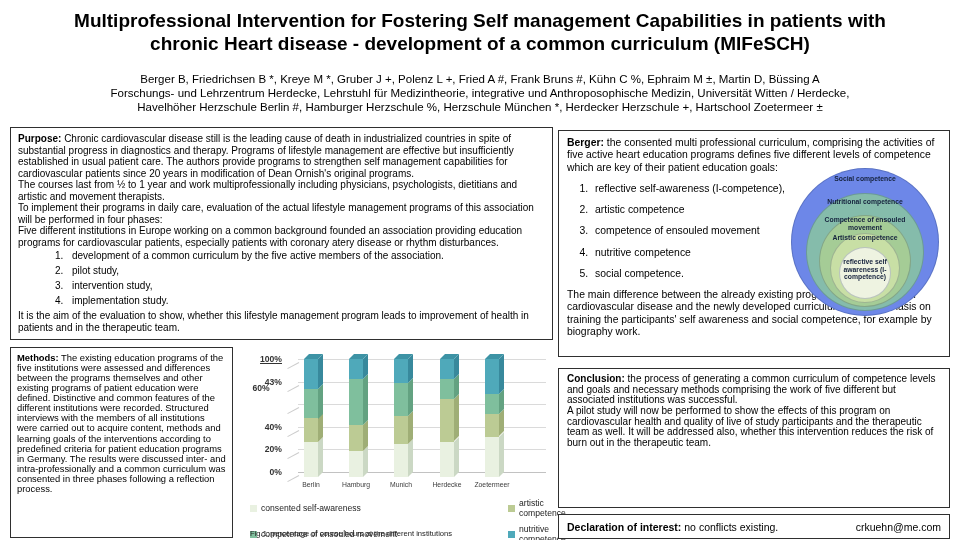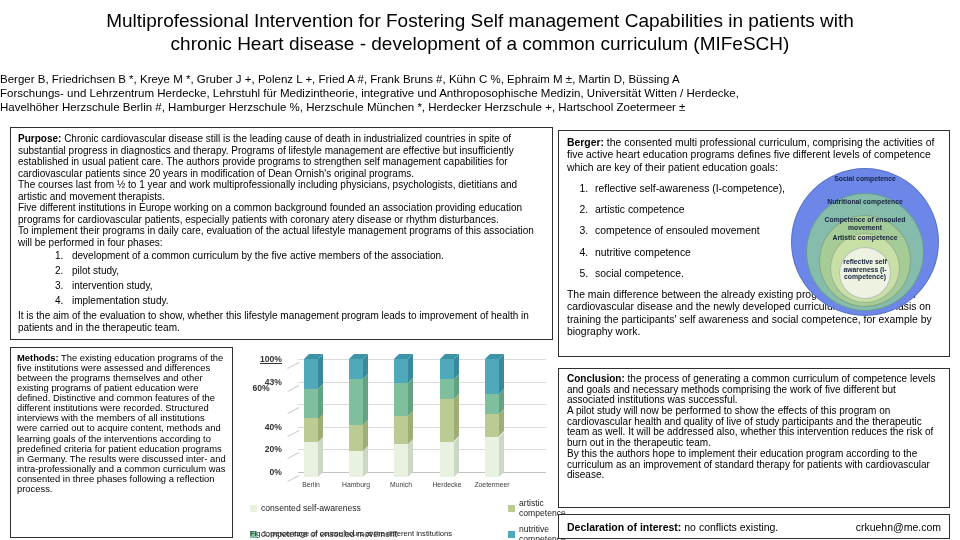--- a/index.html
+++ b/index.html
@@ -1,20 +1,20 @@
 <!DOCTYPE html>
 <html><head>
 <meta charset="utf-8">
 <style>
   html,body{margin:0;padding:0;background:#ffffff;}
   .poster{position:relative;width:960px;height:540px;background:#ffffff;overflow:hidden;
           font-family:"Liberation Sans",sans-serif;color:#000;}
   .title{position:absolute;top:9px;left:20px;right:20px;text-align:center;
-         font-size:19px;font-weight:normal;line-height:1.22;}
-  .head-block{position:absolute;top:72px;left:0;right:0;
+         font-size:19px;font-weight:bold;line-height:1.22;}
+  .head-block{position:absolute;top:72px;left:0;right:0;text-align:center;
               font-size:11.5px;line-height:14px;}
   .box{position:absolute;border:1.5px solid #2f2f2f;background:#fff;box-sizing:border-box;overflow:hidden;}
   .box p{margin:0;}
   
   .purpose{left:10px;top:127px;width:543px;height:213px;padding:5px 7px;
            font-size:10px;line-height:1.15;}
   .purpose ol{margin:2px 0 2px 0;padding-left:48px;}
   .purpose li{margin-bottom:3.5px;padding-left:6px;}
   
   .methods{left:10px;top:347px;width:223px;height:191px;padding:5px 6px;
@@ -71,22 +71,22 @@
 
   <div class="head-block">
     <div>Berger B, Friedrichsen B *, Kreye M *, Gruber J +, Polenz L +, Fried A #, Frank Bruns #, Kühn C %, Ephraim M ±, Martin D, Büssing A</div>
     <div>Forschungs- und Lehrzentrum Herdecke,  Lehrstuhl für Medizintheorie, integrative und Anthroposophische Medizin, Universität Witten / Herdecke,</div>
     <div>Havelhöher Herzschule Berlin #, Hamburger Herzschule %, Herzschule München *, Herdecker Herzschule +, Hartschool Zoetermeer ±</div>
   </div>
 
   <section class="box purpose">
     <p><b>Purpose:</b> <span>Chronic cardiovascular disease still is the leading cause of death in industrialized countries in spite of substantial progress in diagnostics and therapy. Programs of lifestyle management are effective but insufficiently established in usual patient care. The authors provide programs to strengthen self management capabilities for cardiovascular patients since 20 years in modification of Dean Ornish's original programs.</span></p>
     <p>The courses last from ½ to 1 year and work multiprofessionally including physicians, psychologists, dietitians and artistic and movement therapists.</p>
+    <p>To implement their programs in daily care, evaluation of the actual lifestyle management programs of this association will be performed in four phases:</p>
     <p>Five different institutions in Europe working on a common background founded an association providing education programs for cardiovascular patients, especially patients with coronary atery disease or rhythm disturbances.</p>
-    <p>To implement their programs in daily care, evaluation of the actual lifestyle management programs of this association will be performed in four phases:</p>
     <ol>
       <li>development of a common curriculum by the five active members of the association.</li>
       <li>pilot study,</li>
       <li>intervention study,</li>
       <li>implementation study.</li>
     </ol>
     <p>It is the aim of the evaluation to show, whether this lifestyle management program leads to improvement of health in patients and in the therapeutic team.</p>
   </section>
 
   <section class="box methods">
@@ -205,21 +205,20 @@
         <div class="clabel" style="top: 30px; width: 122px;">Nutritional competence</div>
         <div class="clabel" style="top: 48px; width: 92px;">Competence of ensouled movement</div>
         <div class="clabel" style="top: 66px; width: 90px;">Artistic competence</div>
         <div class="clabel" style="top: 90px; width: 62px;">reflective self awareness (I-competence)</div>
       </div>
   </section>
 
   <section class="box conclusion">
     <p><b>Conclusion:</b> <span>the process of generating a common curriculum of competence levels and goals and necessary methods comprising the work of five different but associated institutions was successful.</span></p>
     <p>A pilot study will now be performed to show the effects of this program on cardiovascular health and quality of live of study participants and the therapeutic team as well. It will be addressed also, whether this intervention reduces the risk of burn out in the therapeutic team.</p>
-    <p>By this the authors hope to implement their education program according to the curriculum as an improvement of standard therapy for patients with cardiovascular disease.</p>
   </section>
 
   <section class="box declaration">
     <span><b>Declaration of interest:</b> <span>no conflicts existing.</span></span>
     <span class="email">crkuehn@me.com</span>
   </section>
 
 </div>
 
 </body></html>

